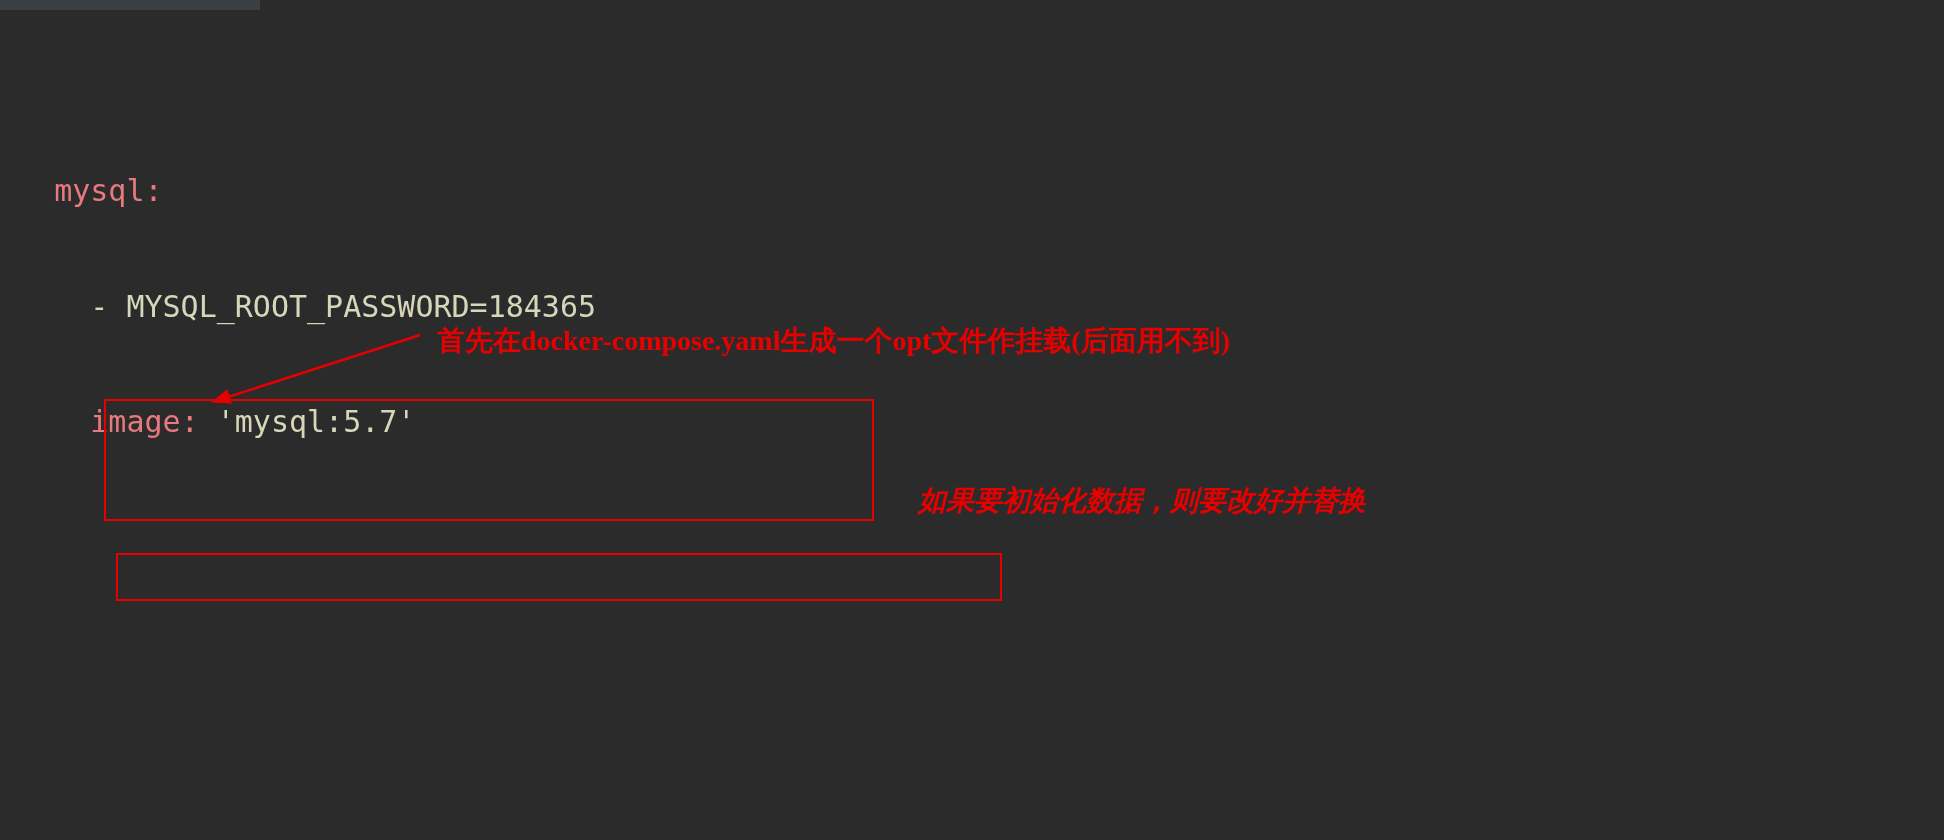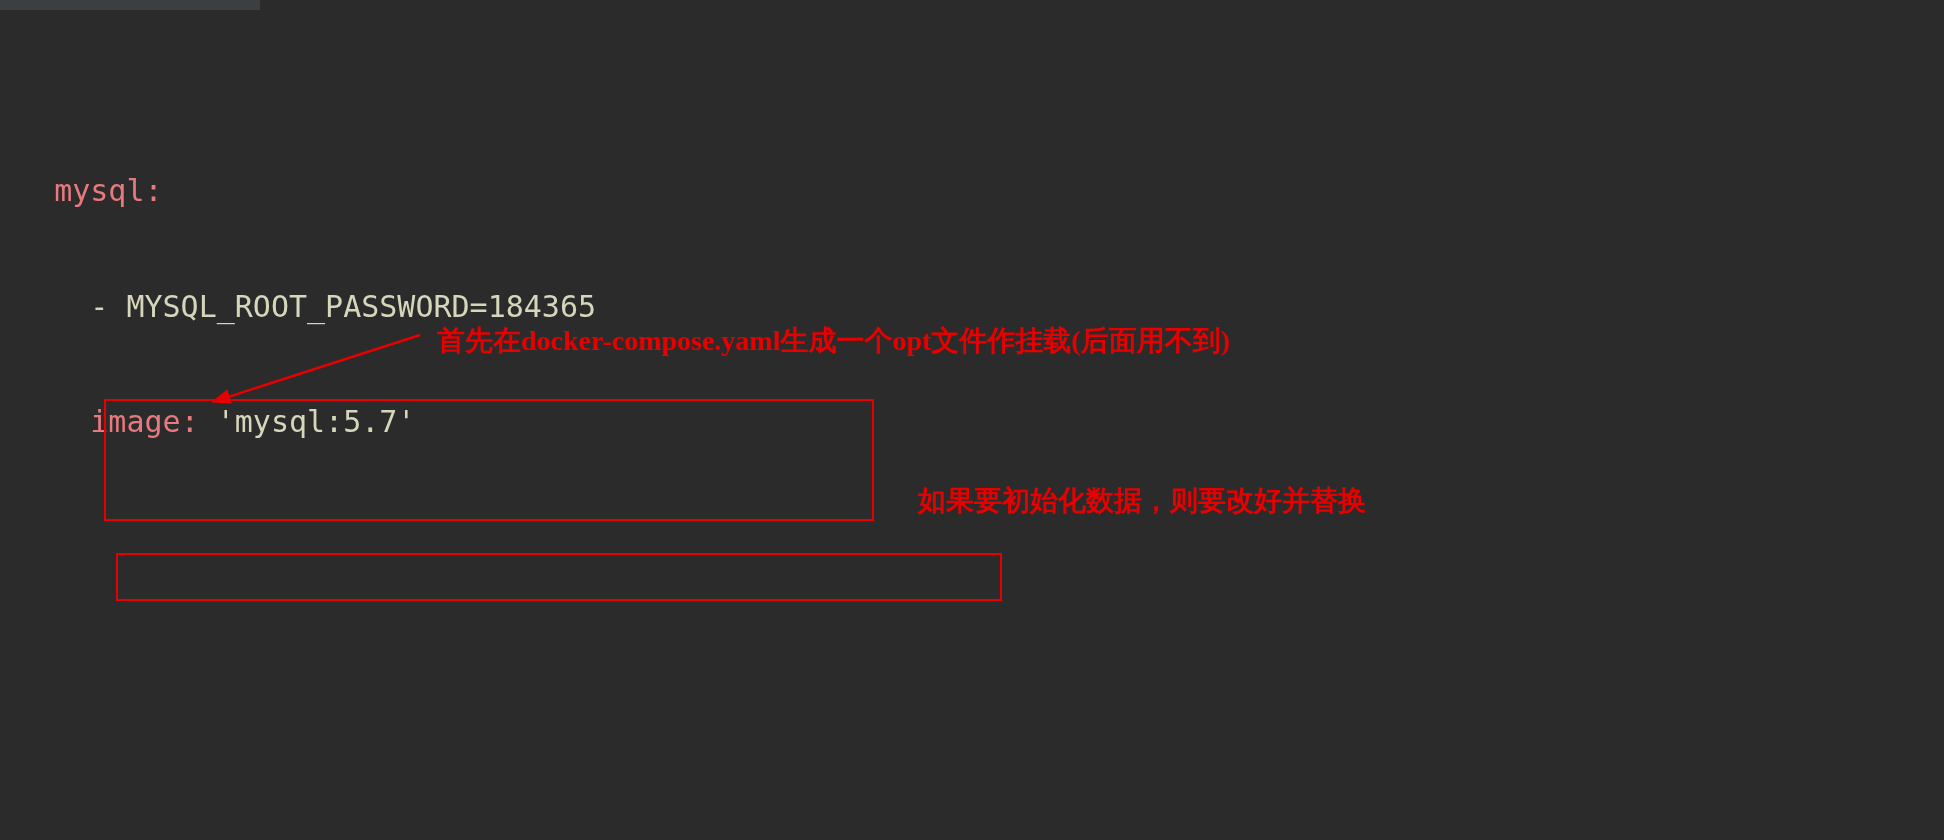--- a/index.html
+++ b/index.html
@@ -79,13 +79,13 @@
 <svg class="overlay" viewBox="0 0 1944 840">
   <defs>
     <marker id="ah" markerWidth="10" markerHeight="10" refX="2" refY="3" orient="auto">
       <path d="M0,0 L0,6 L8,3 z" fill="#e60000"></path>
     </marker>
   </defs>
   <line x1="420" y1="335" x2="225" y2="398" stroke="#e60000" stroke-width="2.5" marker-end="url(#ah)"></line>
 </svg>
 
 <div class="anno" style="left:437px; top:322px;">首先在docker-compose.yaml生成一个opt文件作挂载(后面用不到)</div>
-<div class="anno" style="left:918px; top:482px;">如果要初始化数据，则要改好并替换</div>
+<div class="anno" style="left:918px; top:482px;font-style:italic;">如果要初始化数据，则要改好并替换</div>
 
 </body></html>

